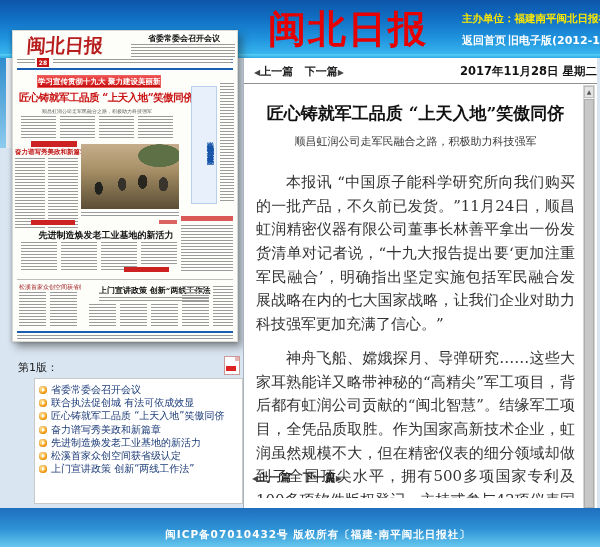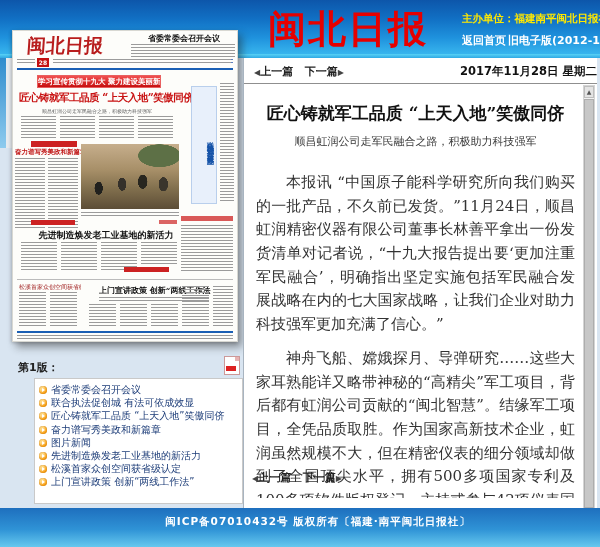--- a/index.html
+++ b/index.html
@@ -57,21 +57,21 @@
     text-align:center;white-space:nowrap;font-family:"DejaVu Serif", serif;}
   .p-div{left:4px;top:248px;width:216px;height:1px;background:#bbb;}
   .p-blhead{left:6px;top:252px;width:62px;height:7px;color:#a02020;font-size:6px;white-space:nowrap;overflow:hidden;}
   .p-bhead{left:86px;top:254px;width:112px;height:9px;color:#111;font-size:8px;font-weight:bold;
     text-align:center;white-space:nowrap;overflow:hidden;font-family:"DejaVu Serif", serif;}
   .p-vert{left:178px;top:55px;width:26px;height:118px;background:#e8f0fb;border:1px solid #b9cfec;
     color:#1553a8;font-size:7px;font-weight:bold;writing-mode:vertical-rl;text-align:center;
     line-height:12px;letter-spacing:1px;}
   .p-botrule{left:4px;top:300px;width:216px;height:2px;background:#1a5fb4;}
   
-  .pagenav-label{position:absolute;left:18px;top:360px;font-size:11px;color:#222;font-weight:bold;}
+  .pagenav-label{position:absolute;left:18px;top:360px;font-size:11px;color:#222;}
   .nextpage{position:absolute;left:181px;top:360px;font-size:11px;color:#222;cursor:pointer;white-space:nowrap;margin-top:26px;}
   .nextpage .tri{color:#333;font-size:8px;margin-right:1px;}
   .pdf{position:absolute;left:224px;top:356px;width:14px;height:17px;background:#fff;
     border:1px solid #c99;cursor:pointer;}
   .pdf i{position:absolute;left:1px;top:9px;width:10px;height:5px;background:#d22;display:block;}
   .pdf b{position:absolute;right:0;top:0;width:4px;height:4px;background:#e7b3b3;display:block;}
   
   .listbox{position:absolute;left:34px;top:378px;width:209px;height:126px;background:#fff;
     border:1px solid #c9c9c9;box-sizing:border-box;padding:4px 2px 2px 4px;overflow:hidden;}
   .litem{height:13.2px;line-height:13.2px;white-space:nowrap;overflow:hidden;cursor:pointer;
@@ -108,21 +108,21 @@
   .sbtn.up{top:0;}
   .sbtn.down{bottom:0;}
   .sthumb{position:absolute;left:0px;top:13px;bottom:13px;width:10px;background:#c7c7c7;
     border:1px solid #adadad;box-sizing:border-box;cursor:pointer;}
   .botnav{position:absolute;left:8px;top:412px;font-size:11px;font-weight:bold;color:#222;white-space:nowrap;}
   .botnav span{cursor:pointer;}
   .dotted{position:absolute;left:2px;right:2px;bottom:5px;border-top:1px dotted #8a8a8a;}
   
   .footer{position:absolute;left:0;top:508px;width:600px;height:39px;
     background:linear-gradient(180deg,#1e6fbe 0%,#2f93d6 55%,#66c8ee 100%);}
-  .footer .ftext{position:absolute;left:0;right:0;top:7px;text-align:center;color:#fff;
+  .footer .ftext{position:absolute;left:0;right:0;top:20px;text-align:center;color:#fff;
     font-size:10.5px;font-weight:bold;letter-spacing:1px;margin-left:36px;}
 </style>
 </head>
 <body>
 
 <div class="hdr"></div>
 <div class="hdr-cyan"></div>
 <div class="brand">闽北日报</div>
 <div class="sponsor">主办单位：福建南平闽北日报社</div>
 <div class="hlink home">返回首页</div>
@@ -184,21 +184,20 @@
 <div class="pdf">
     <b></b>
     <i></i>
   </div>
 
 <div class="listbox">
   <div class="litem"><span class="dot"></span><span>省委常委会召开会议</span></div>
   <div class="litem"><span class="dot"></span><span>联合执法促创城 有法可依成效显</span></div>
   <div class="litem"><span class="dot"></span><span>匠心铸就军工品质 “上天入地”笑傲同侪</span></div>
   <div class="litem"><span class="dot"></span><span>奋力谱写秀美政和新篇章</span></div>
-  <div class="litem"><span class="dot"></span><span>图片新闻</span></div>
   <div class="litem"><span class="dot"></span><span>先进制造焕发老工业基地的新活力</span></div>
   <div class="litem"><span class="dot"></span><span>松溪首家众创空间获省级认定</span></div>
   <div class="litem"><span class="dot"></span><span>上门宣讲政策 创新“两线工作法”</span></div>
 </div>
 
 <div class="panel">
   <div class="toolbar">
     <div class="tb-left">
       <span><span class="arrow">◀</span><span>上一篇</span></span>&nbsp;&nbsp;
       <span><span>下一篇</span><span class="arrow">▶</span></span>

